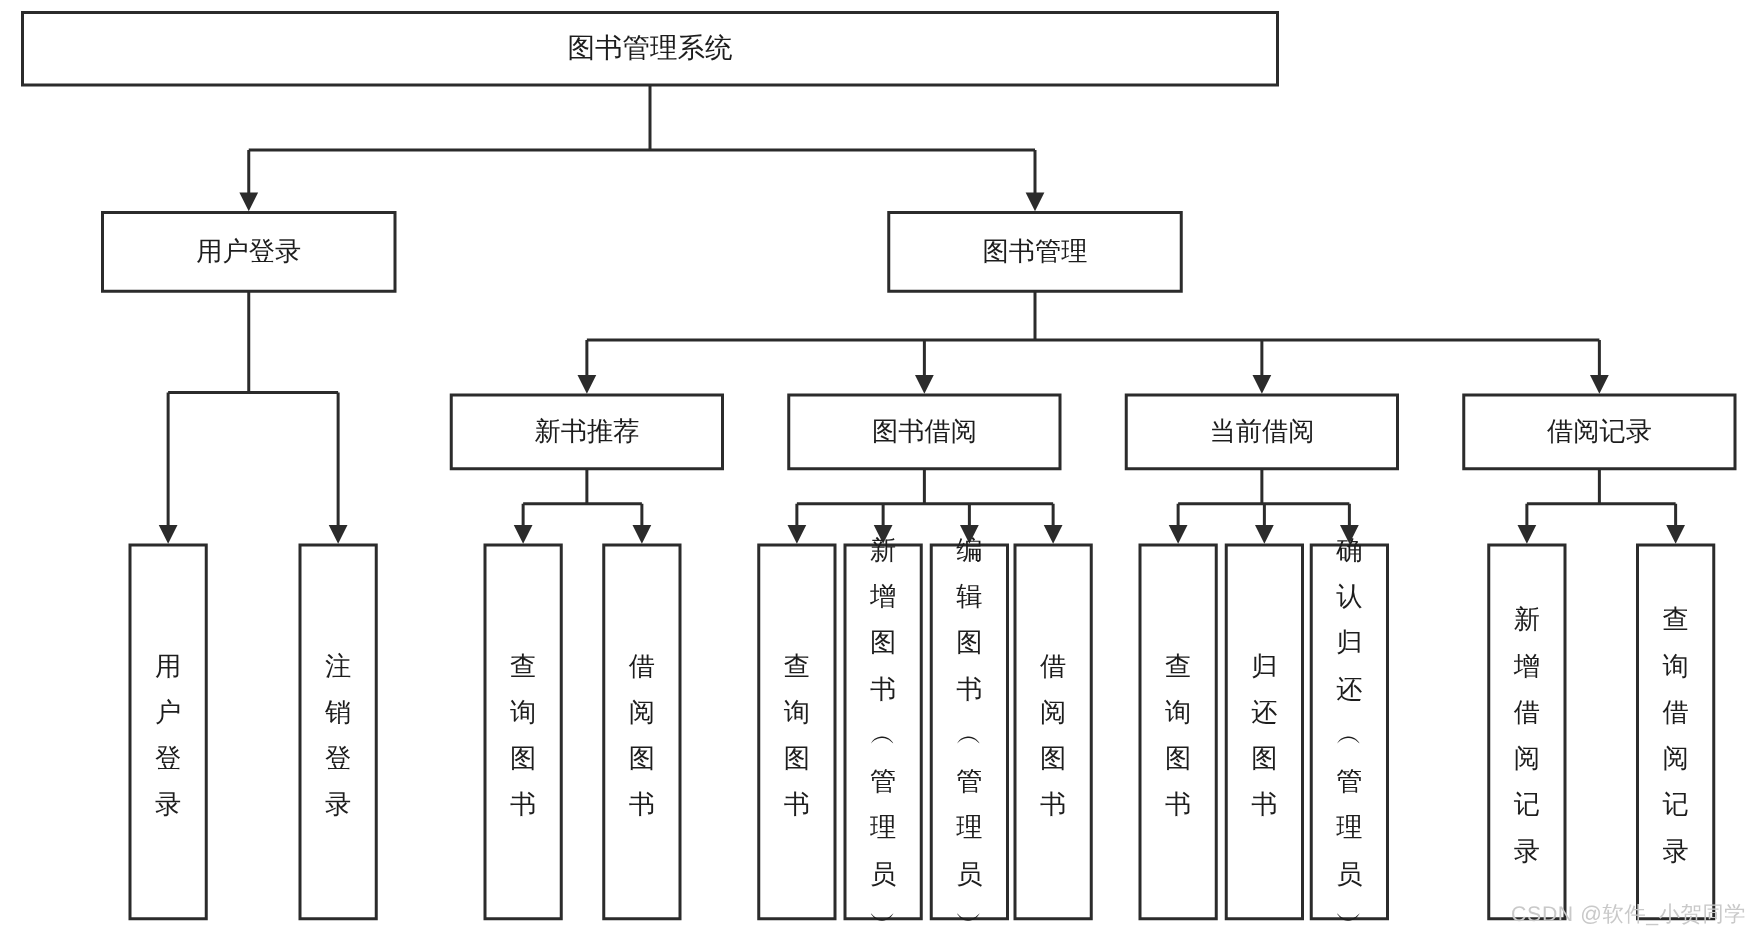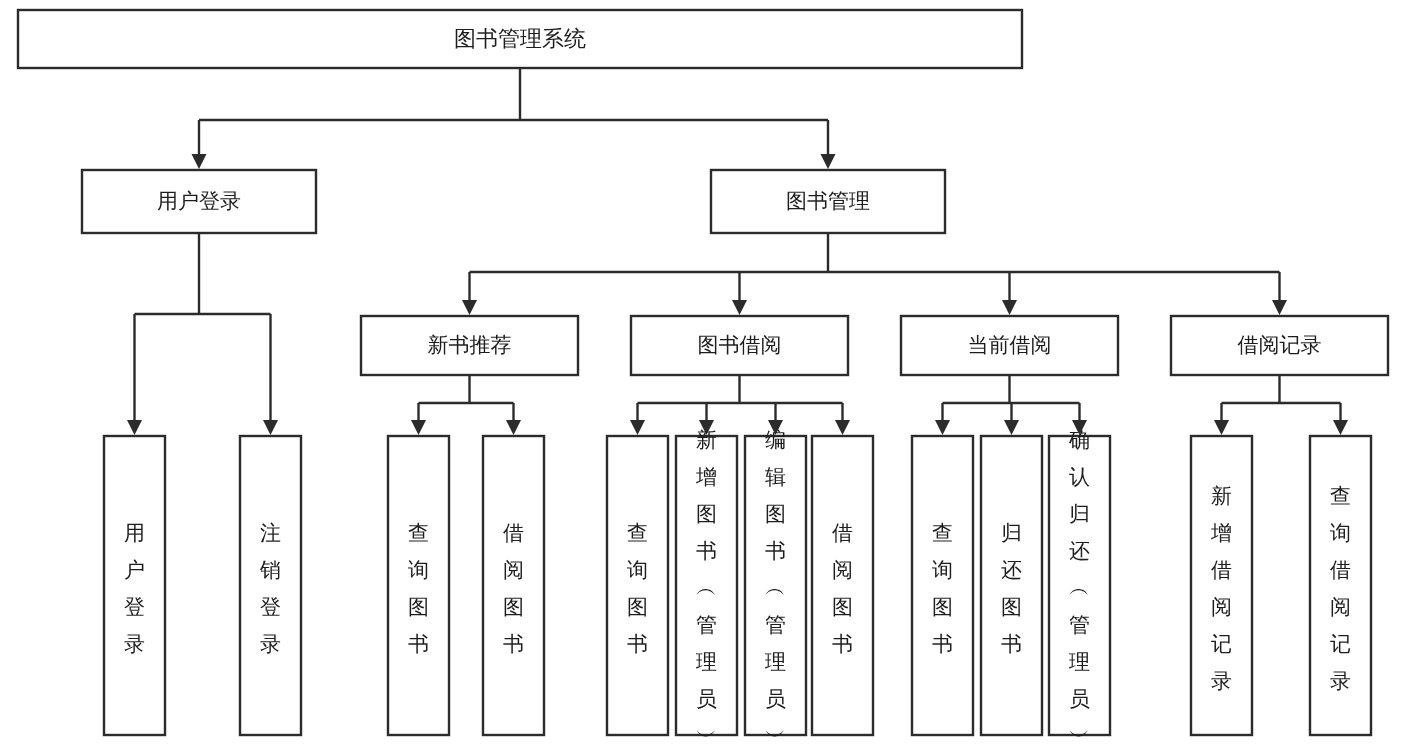--- a/index.html
+++ b/index.html
@@ -202,13 +202,14 @@
         <g>
           <rect x="1191" y="436" width="61" height="299" class="node-rect"></rect>
           <text x="1221.5" y="502.62" class="vtext"><tspan x="1221.5" dy="0">新</tspan><tspan x="1221.5" dy="37">增</tspan><tspan x="1221.5" dy="37">借</tspan><tspan x="1221.5" dy="37">阅</tspan><tspan x="1221.5" dy="37">记</tspan><tspan x="1221.5" dy="37">录</tspan></text>
         </g>
         <g>
           <rect x="1310" y="436" width="61" height="299" class="node-rect"></rect>
           <text x="1340.5" y="502.62" class="vtext"><tspan x="1340.5" dy="0">查</tspan><tspan x="1340.5" dy="37">询</tspan><tspan x="1340.5" dy="37">借</tspan><tspan x="1340.5" dy="37">阅</tspan><tspan x="1340.5" dy="37">记</tspan><tspan x="1340.5" dy="37">录</tspan></text>
         </g>
       </g>
   </svg>
+  <div class="watermark">CSDN @软件_小贺同学</div>
 </div>
 
 </body></html>

